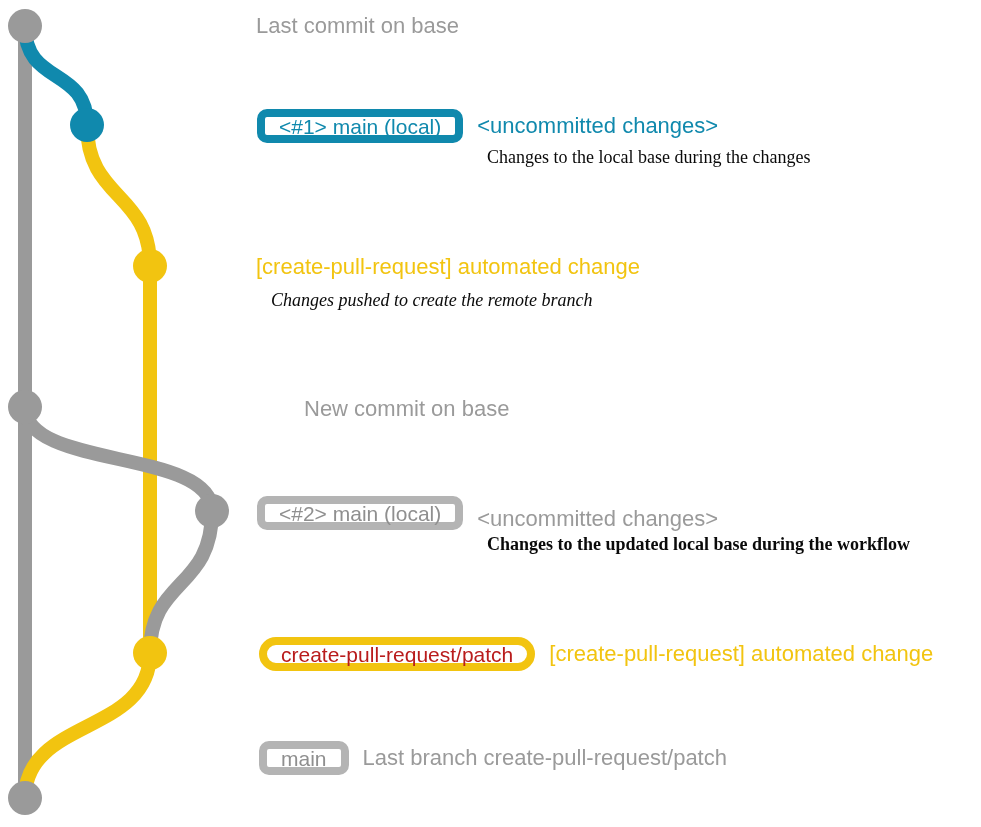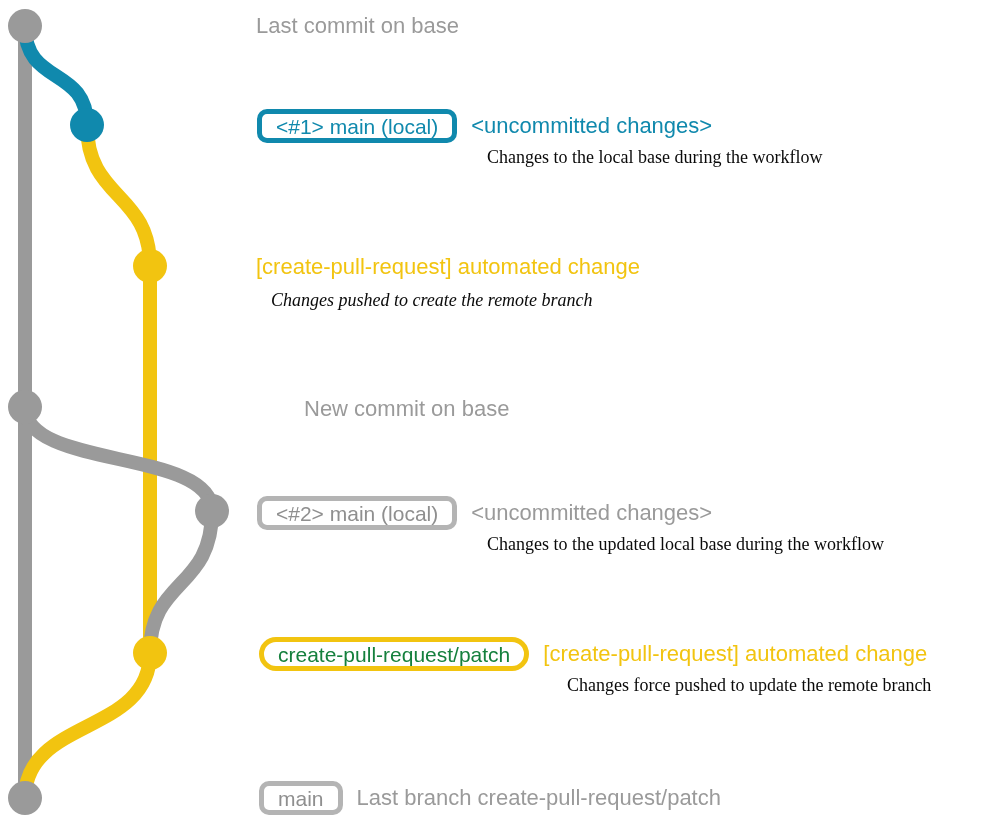--- a/index.html
+++ b/index.html
@@ -41,28 +41,28 @@
   }
 
   .pill {
     display: inline-flex;
     align-items: center;
     justify-content: center;
     box-sizing: border-box;
     height: 34px;
     padding: 0 14px;
     border-radius: 10px;
-    border: 5px solid #a16207;
+    border: 8px solid #a16207;
     font-size: 21px;
     line-height: 1;
     color: #9a9a9a;
     background: #ffffff;
   }
   .pill.blue   { border-color: #1089ad; color: #1089ad; }
-  .pill.yellow { border-color: #f2c410; color: #15803d; border-radius: 17px; }
+  .pill.yellow { border-color: #f2c410; color: #b91c1c; border-radius: 17px; }
   .pill.gray   { border-color: #b4b4b4; color: #8f8f8f; }
 
   .title {
     font-size: 22px;
     line-height: 1;
     white-space: nowrap;
   }
   .title.blue   { color: #1089ad; }
   .title.yellow { color: #f2c410; }
   .title.gray   { color: #9a9a9a; }
@@ -115,40 +115,39 @@
 
 <div class="annotations">
 
   <div class="standalone-title gray" style="left:256px; top:15px;">Last commit on base</div>
 
   <div class="head-line" style="left:257px; top:109px;">
     <span class="pill blue">&lt;#1&gt; main (local)</span>
     <span class="gap"></span>
     <span class="title blue">&lt;uncommitted changes&gt;</span>
   </div>
-  <div class="caption" style="left:487px; top:148px;">Changes to the local base during the workflow</div>
+  <div class="caption" style="left:487px; top:148px;">Changes to the local base during the changes</div>
 
   <div class="standalone-title yellow" style="left:256px; top:256px;">[create-pull-request] automated change</div>
   <div class="caption" style="left:271px; top:291px;font-style:italic;">Changes pushed to create the remote branch</div>
 
   <div class="standalone-title gray" style="left:256px; top:398px;margin-left:48px;">New commit on base</div>
 
-  <div class="head-line" style="left:257px; top:496px;">
+  <div class="head-line" style="left:257px; top:496px;align-items:flex-end;">
     <span class="pill gray">&lt;#2&gt; main (local)</span>
     <span class="gap"></span>
     <span class="title gray">&lt;uncommitted changes&gt;</span>
   </div>
-  <div class="caption" style="left:487px; top:535px;">Changes to the updated local base during the workflow</div>
+  <div class="caption" style="left:487px; top:535px;font-weight:bold;">Changes to the updated local base during the workflow</div>
 
   <div class="head-line" style="left:259px; top:637px;">
     <span class="pill yellow">create-pull-request/patch</span>
     <span class="gap"></span>
     <span class="title yellow">[create-pull-request] automated change</span>
   </div>
-  <div class="caption" style="left:567px; top:676px;">Changes force pushed to update the remote branch</div>
 
-  <div class="head-line" style="left:259px; top:781px;">
+  <div class="head-line" style="left:259px; top:741px;">
     <span class="pill gray">main</span>
     <span class="gap"></span>
     <span class="title gray">Last branch create-pull-request/patch</span>
   </div>
 
 </div>
 
 </body></html>

